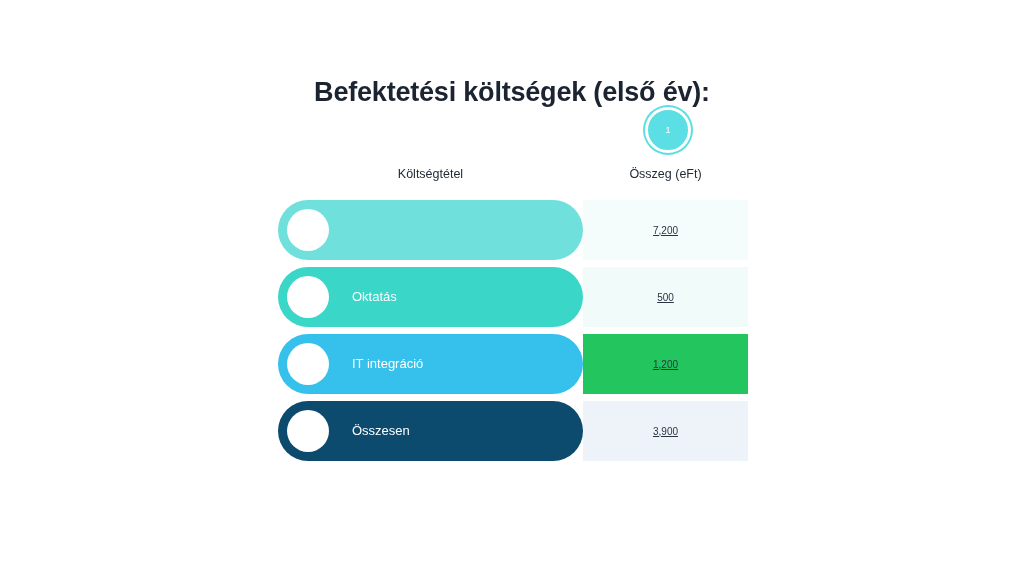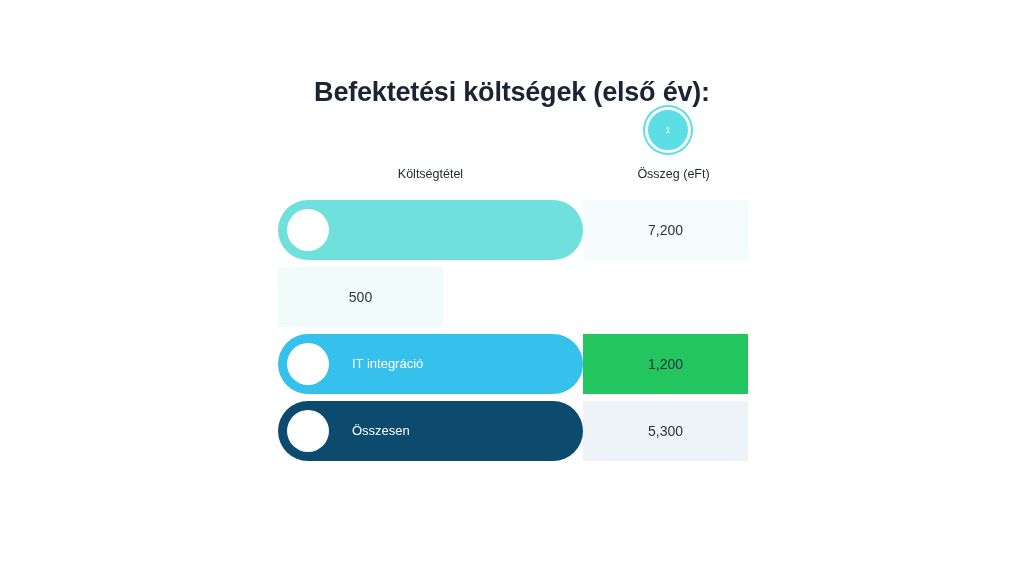--- a/index.html
+++ b/index.html
@@ -61,21 +61,21 @@
   }
   .head-label {
     position: absolute;
     top: 27px;
     font-size: 12.5px;
     font-weight: normal;
     color: #222b36;
     text-align: center;
   }
   .head-label.c1 { left: 0; width: 305px; }
-  .head-label.c2 { left: 313px; width: 165px; }
+  .head-label.c2 { left: 305px; width: 165px; }
 
   .rows {
     position: relative;
   }
   .row {
     position: relative;
     display: flex;
     height: 60px;
     margin-bottom: 7px;
   }
@@ -102,22 +102,23 @@
     font-size: 13px;
     line-height: 16px;
     color: #ffffff;
     font-weight: 400;
   }
   .cell-right {
     width: 165px;
     display: flex;
     align-items: center;
     justify-content: center;
-    font-size: 14px;
+    font-size: 10px;
     color: #2b3440;
+    text-decoration: underline;
   }
 </style>
 </head>
 <body>
 
 <div class="slide">
 
   <div class="title">Befektetési költségek (első év):</div>
 
   <div class="badge">
@@ -134,34 +135,38 @@
     <div class="rows">
 
       <div class="row">
         <div class="cell-left" style="background:#6fe0dc">
           <span class="bullet"></span>
         </div>
         <div class="cell-right" style="background:#f4fcfc">7,200</div>
       </div>
 
       <div class="row">
+        <div class="cell-left" style="background:#3ad6c8">
+          <span class="bullet"></span>
+          <span class="label">Oktatás</span>
+        </div>
         <div class="cell-right" style="background:#f1fbfa">500</div>
       </div>
 
       <div class="row">
         <div class="cell-left" style="background:#35c1ec">
           <span class="bullet"></span>
           <span class="label">IT integráció</span>
         </div>
         <div class="cell-right" style="background:#22c55e">1,200</div>
       </div>
 
       <div class="row">
         <div class="cell-left" style="background:#0c4a6e">
           <span class="bullet"></span>
           <span class="label">Összesen</span>
         </div>
-        <div class="cell-right" style="background:#eef3f9">5,300</div>
+        <div class="cell-right" style="background:#eef3f9">3,900</div>
       </div>
 
     </div>
   </div>
 </div>
 
 </body></html>

